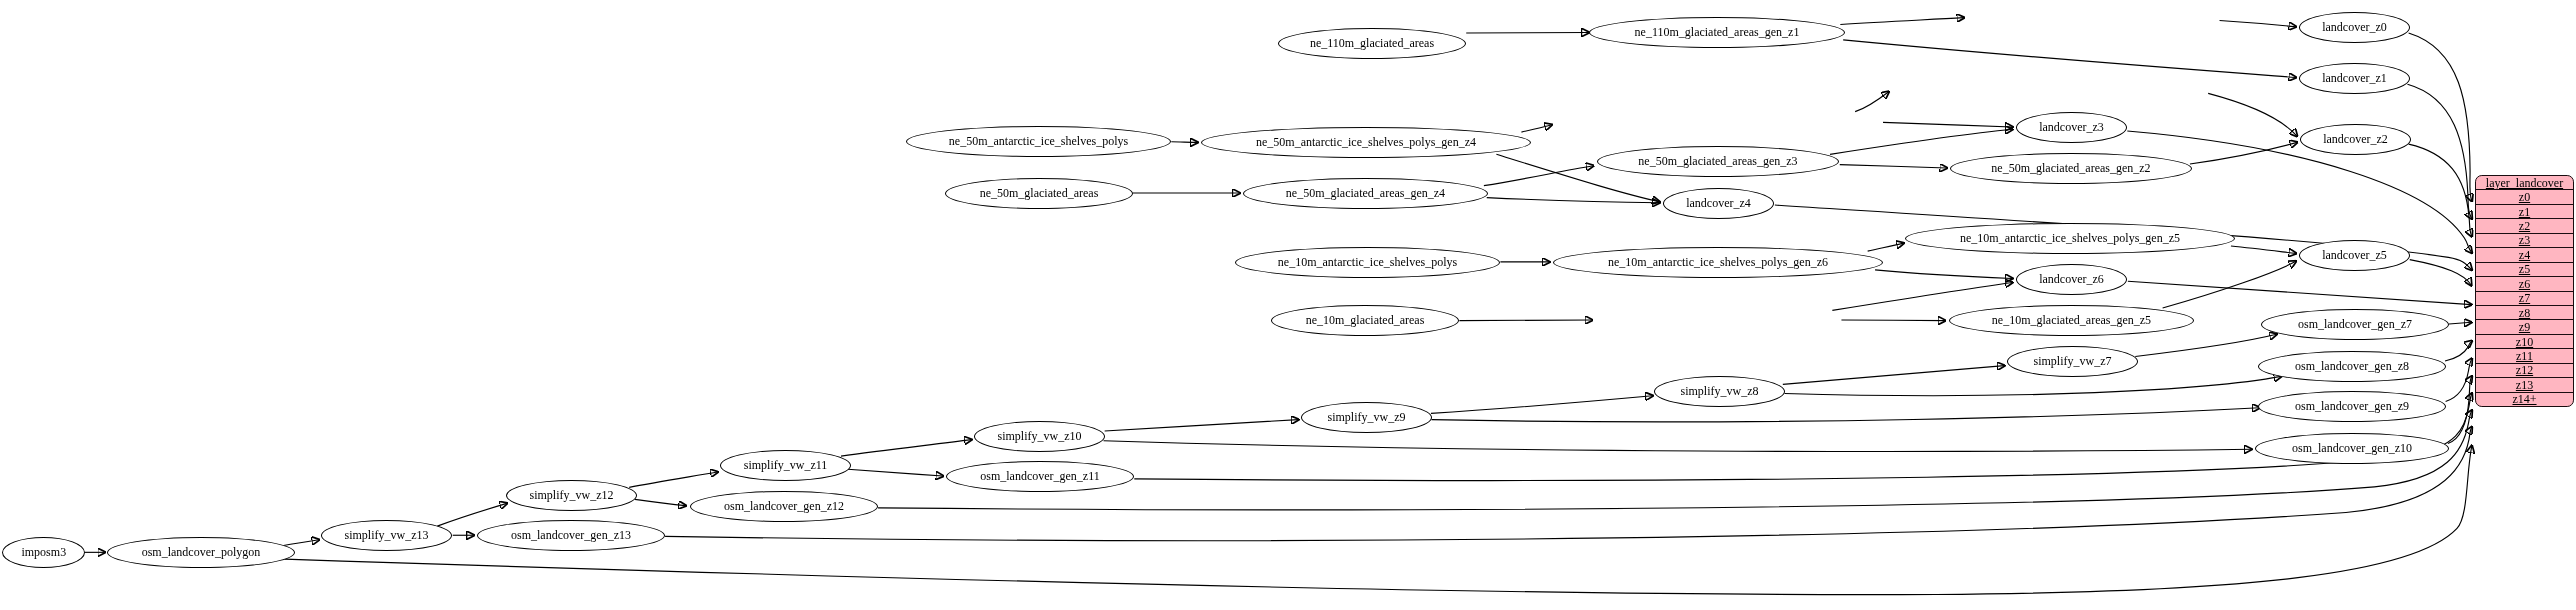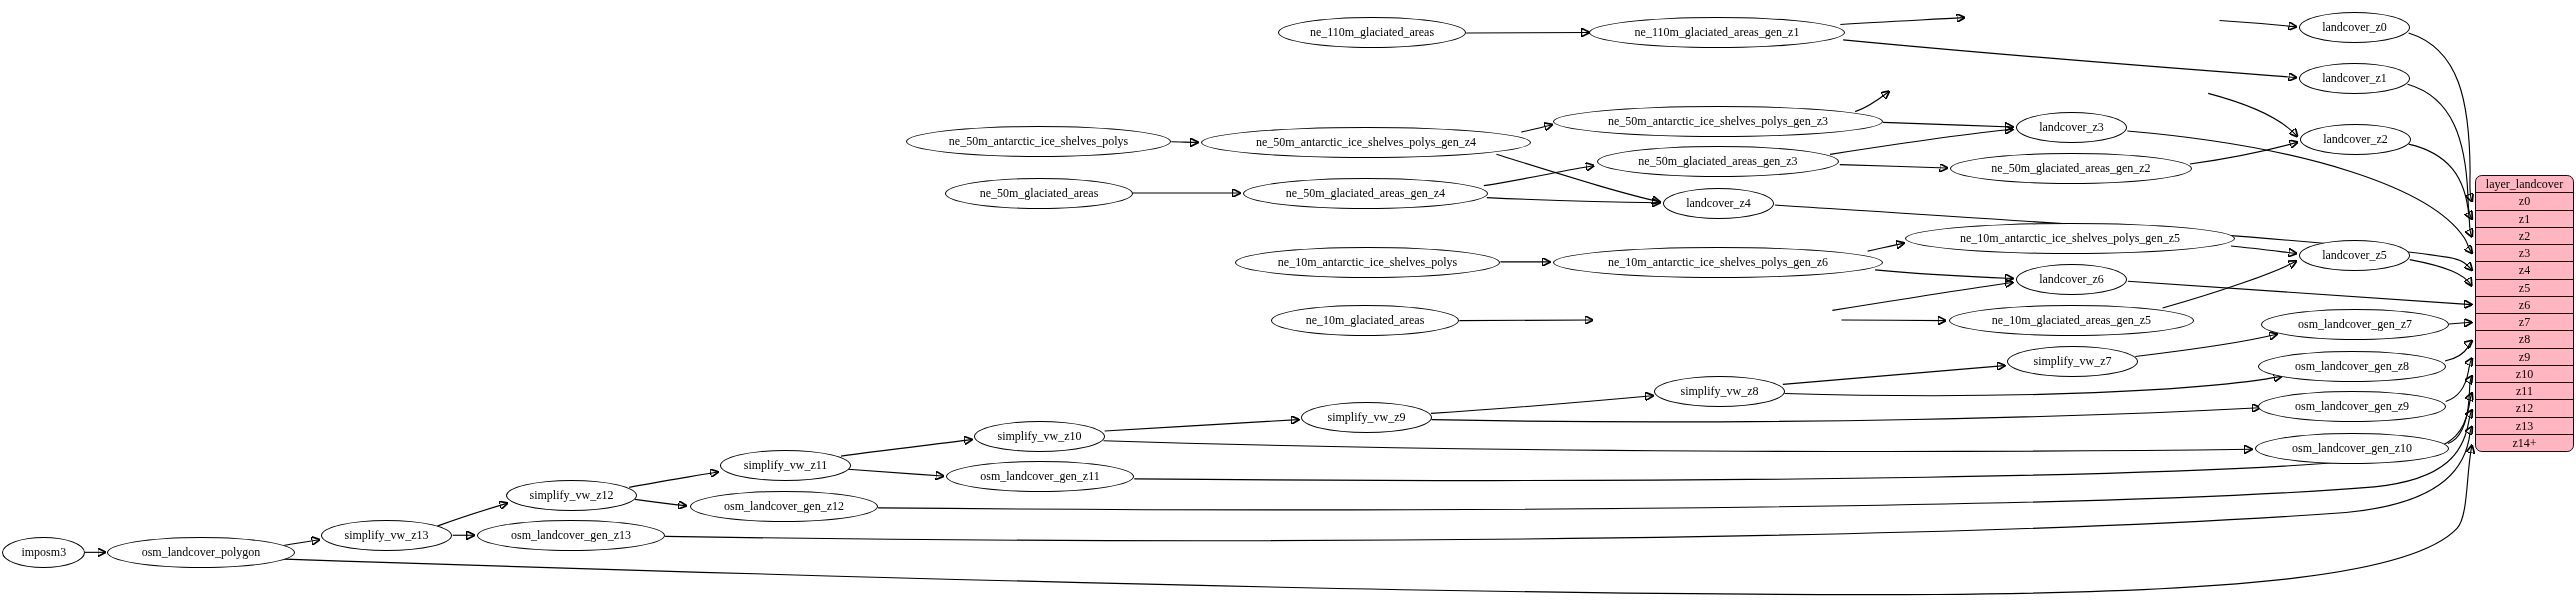--- a/index.html
+++ b/index.html
@@ -10,24 +10,24 @@
   }
   svg.edges{position:absolute;left:0;top:0;width:2576px;height:611px;}
   svg.edges path{fill:none;stroke:#000000;stroke-width:2px;}
   .node{
     position:absolute;height:31px;box-sizing:border-box;
     background:#ffffff;border:1.1px solid #000000;border-radius:50%;
     display:flex;align-items:center;justify-content:center;
     font-size:12px;white-space:nowrap;z-index:2;
   }
   .db{
-    position:absolute;left:2475px;top:175px;width:99px;height:277px;
+    position:absolute;left:2475px;top:175px;width:99px;height:232px;
     box-sizing:border-box;background:#ffb6c1;border:1.1px solid #1a0d10;
     border-radius:6.8px;display:flex;flex-direction:column;overflow:hidden;
-    font-size:12px;z-index:2;
+    font-size:12px;z-index:2;text-decoration:underline;
   }
   .db .row{
     flex:1;display:flex;align-items:center;justify-content:center;
     border-top:1.1px solid #1a0d10;line-height:1;
   }
   .db .row:first-child{border-top:none;font-size:12px;}
 </style>
 </head>
 <body>
 
@@ -175,33 +175,30 @@
     </div>
   <div class="node" style="left:1950px;top:153px;width:242px">
       <span>ne_50m_glaciated_areas_gen_z2</span>
     </div>
   <div class="node" style="left:906px;top:126px;width:265px">
       <span>ne_50m_antarctic_ice_shelves_polys</span>
     </div>
   <div class="node" style="left:1201px;top:127px;width:330px">
       <span>ne_50m_antarctic_ice_shelves_polys_gen_z4</span>
     </div>
-  <div class="node" style="left:1553px;top:106px;width:330px">
-      <span>ne_50m_antarctic_ice_shelves_polys_gen_z3</span>
-    </div>
   <div class="node" style="left:1663px;top:188px;width:111px">
       <span>landcover_z4</span>
     </div>
   <div class="node" style="left:2016px;top:112px;width:111px">
       <span>landcover_z3</span>
     </div>
   <div class="node" style="left:2300px;top:124px;width:111px">
       <span>landcover_z2</span>
     </div>
-  <div class="node" style="left:1278px;top:17px;width:188px">
+  <div class="node" style="left:1278px;top:28px;width:188px">
       <span>ne_110m_glaciated_areas</span>
     </div>
   <div class="node" style="left:1589px;top:16.5px;width:256px">
       <span>ne_110m_glaciated_areas_gen_z1</span>
     </div>
   <div class="node" style="left:2299px;top:12px;width:111px">
       <span>landcover_z0</span>
     </div>
   <div class="node" style="left:2299px;top:63px;width:111px">
       <span>landcover_z1</span>

